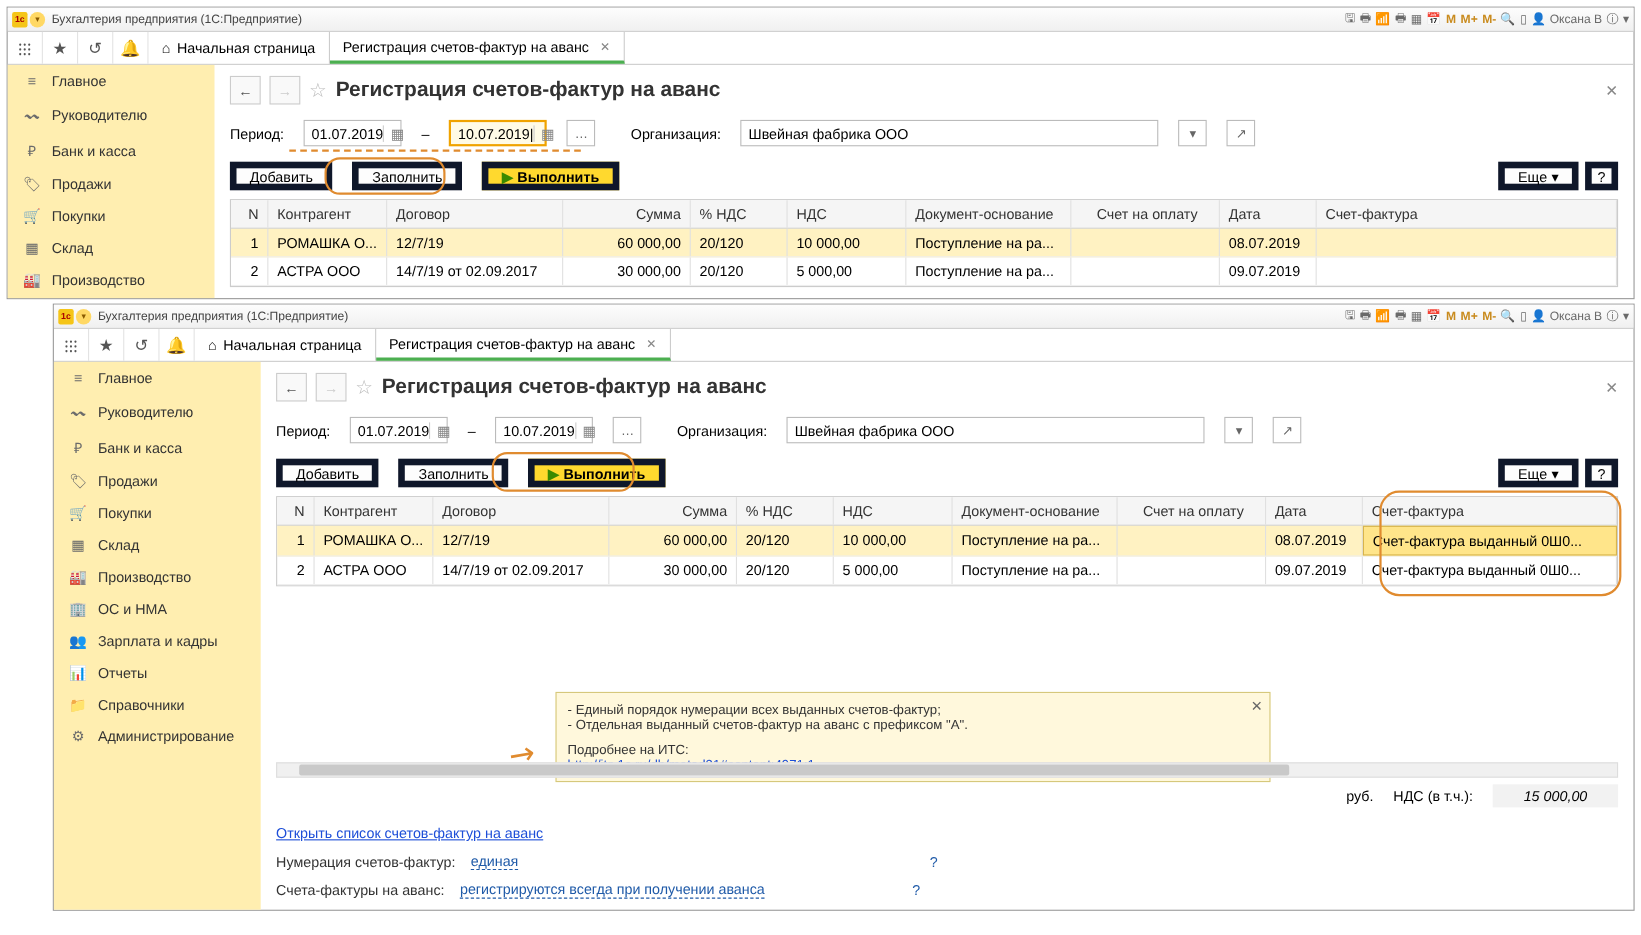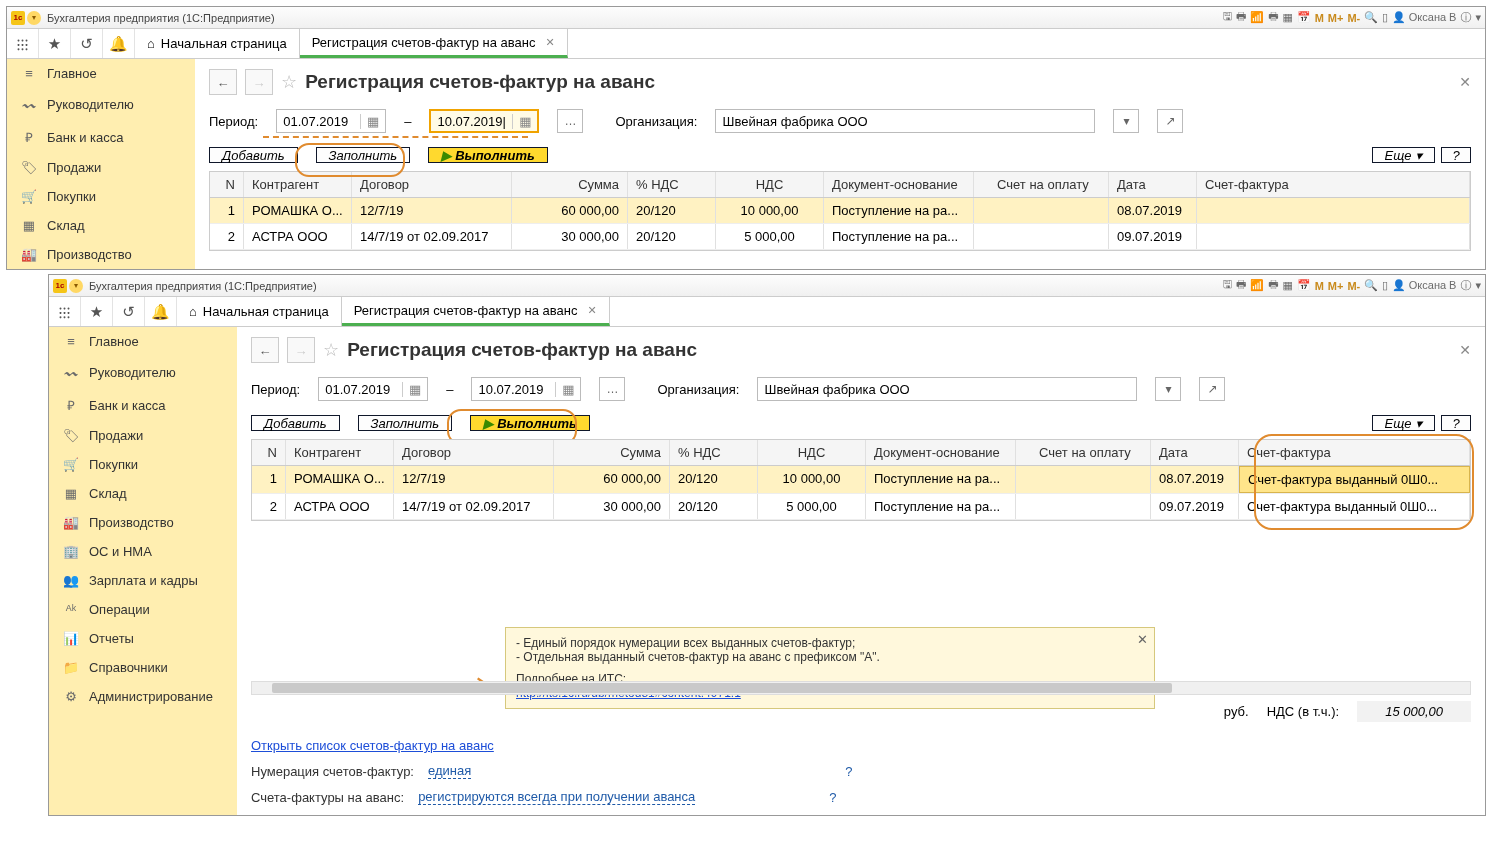--- a/index.html
+++ b/index.html
@@ -22,40 +22,40 @@
   .sidebar .item { display: flex; align-items: center; gap: 10px; padding: 7px 14px; font-size: 13px; color: #333; cursor: pointer; }
   .sidebar .item .ic { width: 16px; text-align: center; color: #6b6b6b; }
   .main { flex: 1; padding: 10px 14px; position: relative; }
   .hdr { display: flex; align-items: center; gap: 8px; }
   .navbtn { width: 28px; height: 26px; border: 1px solid #ccc; background: #f9f9f9; display: flex; align-items: center; justify-content: center; cursor: pointer; font-size: 13px; color: #555; }
   .star { color: #bbb; font-size: 18px; }
   .title { font-size: 19px; font-weight: bold; color: #333; }
   .close-x { margin-left: auto; color: #888; cursor: pointer; font-size: 14px; }
   .row { display: flex; align-items: center; gap: 18px; margin-top: 14px; font-size: 13px; }
   .field { border: 1px solid #bbb; height: 24px; display: flex; align-items: center; padding: 0 6px; font-size: 13px; background: #fff; }
-  .field.date { width: 110px; position: relative; }
+  .field.date { width: 89px; position: relative; }
   .field .cal { margin-left: auto; color: #888; border-left: 1px solid #ccc; padding-left: 6px; cursor: pointer; }
-  .btn { border: 1px solid #0f172a; background: #fdfdfd; height: 16px; padding: 0 12px; font-size: 13px; cursor: pointer; display: inline-flex; align-items: center; gap: 4px; font-style: italic; }
+  .btn { border: 6px solid #0f172a; background: #fdfdfd; height: 26px; padding: 0 12px; font-size: 13px; cursor: pointer; display: inline-flex; align-items: center; gap: 4px; }
   .btn.run { background: #ffd92e; font-weight: bold; }
   .btn.run .play { color: #3a8a00; }
   .sqbtn { width: 26px; height: 24px; border: 1px solid #bbb; display: flex; align-items: center; justify-content: center; cursor: pointer; color: #666; font-size: 12px; }
   .org-field { flex: 1; max-width: 380px; }
   .table { border: 1px solid #ccc; margin-top: 8px; font-size: 13px; }
   .thead, .trow { display: flex; }
   .thead { background: #f5f5f5; border-bottom: 1px solid #ccc; }
   .cell { padding: 5px 8px; border-right: 1px solid #e0e0e0; overflow: hidden; white-space: nowrap; text-overflow: ellipsis; }
   .thead .cell { color: #333; }
   .trow { border-bottom: 1px solid #eee; }
   .trow.sel { background: #fff2c2; }
   .c-n { width: 34px; text-align: right; }
   .c-kontr { width: 108px; }
   .c-dog { width: 160px; }
   .c-sum { width: 116px; text-align: right; }
   .c-ndsp { width: 88px; }
-  .c-nds { width: 108px; text-align: center; }
+  .c-nds { width: 108px; text-align: left; }
   .c-doc { width: 150px; }
   .c-schet { width: 120px; margin-left: 15px; }
   .c-date { width: 88px; }
   .c-sf { flex: 1; }
   .highlight-box { border: 2px solid #e08b2f; border-radius: 14px; position: absolute; pointer-events: none; }
   .dashed-line { border-bottom: 2px dashed #e08b2f; position: absolute; pointer-events: none; }
   .footer-row { display: flex; align-items: center; gap: 14px; margin-top: 10px; font-size: 13px; color: #333; }
   .link { color: #1f5aa8; border-bottom: 1px dashed #1f5aa8; cursor: pointer; }
   .linksolid { color: #1d4ed8; text-decoration: underline; cursor: pointer; }
   .qmark { color: #1f5aa8; cursor: pointer; }
@@ -289,24 +289,20 @@
         </div>
       <div class="item">
           <span class="ic">🏢</span>
           <span>ОС и НМА</span>
         </div>
       <div class="item">
           <span class="ic">👥</span>
           <span>Зарплата и кадры</span>
         </div>
       <div class="item">
-          <span class="ic">ᴬᵏ</span>
-          <span>Операции</span>
-        </div>
-      <div class="item">
           <span class="ic">📊</span>
           <span>Отчеты</span>
         </div>
       <div class="item">
           <span class="ic">📁</span>
           <span>Справочники</span>
         </div>
       <div class="item">
           <span class="ic">⚙</span>
           <span>Администрирование</span>

